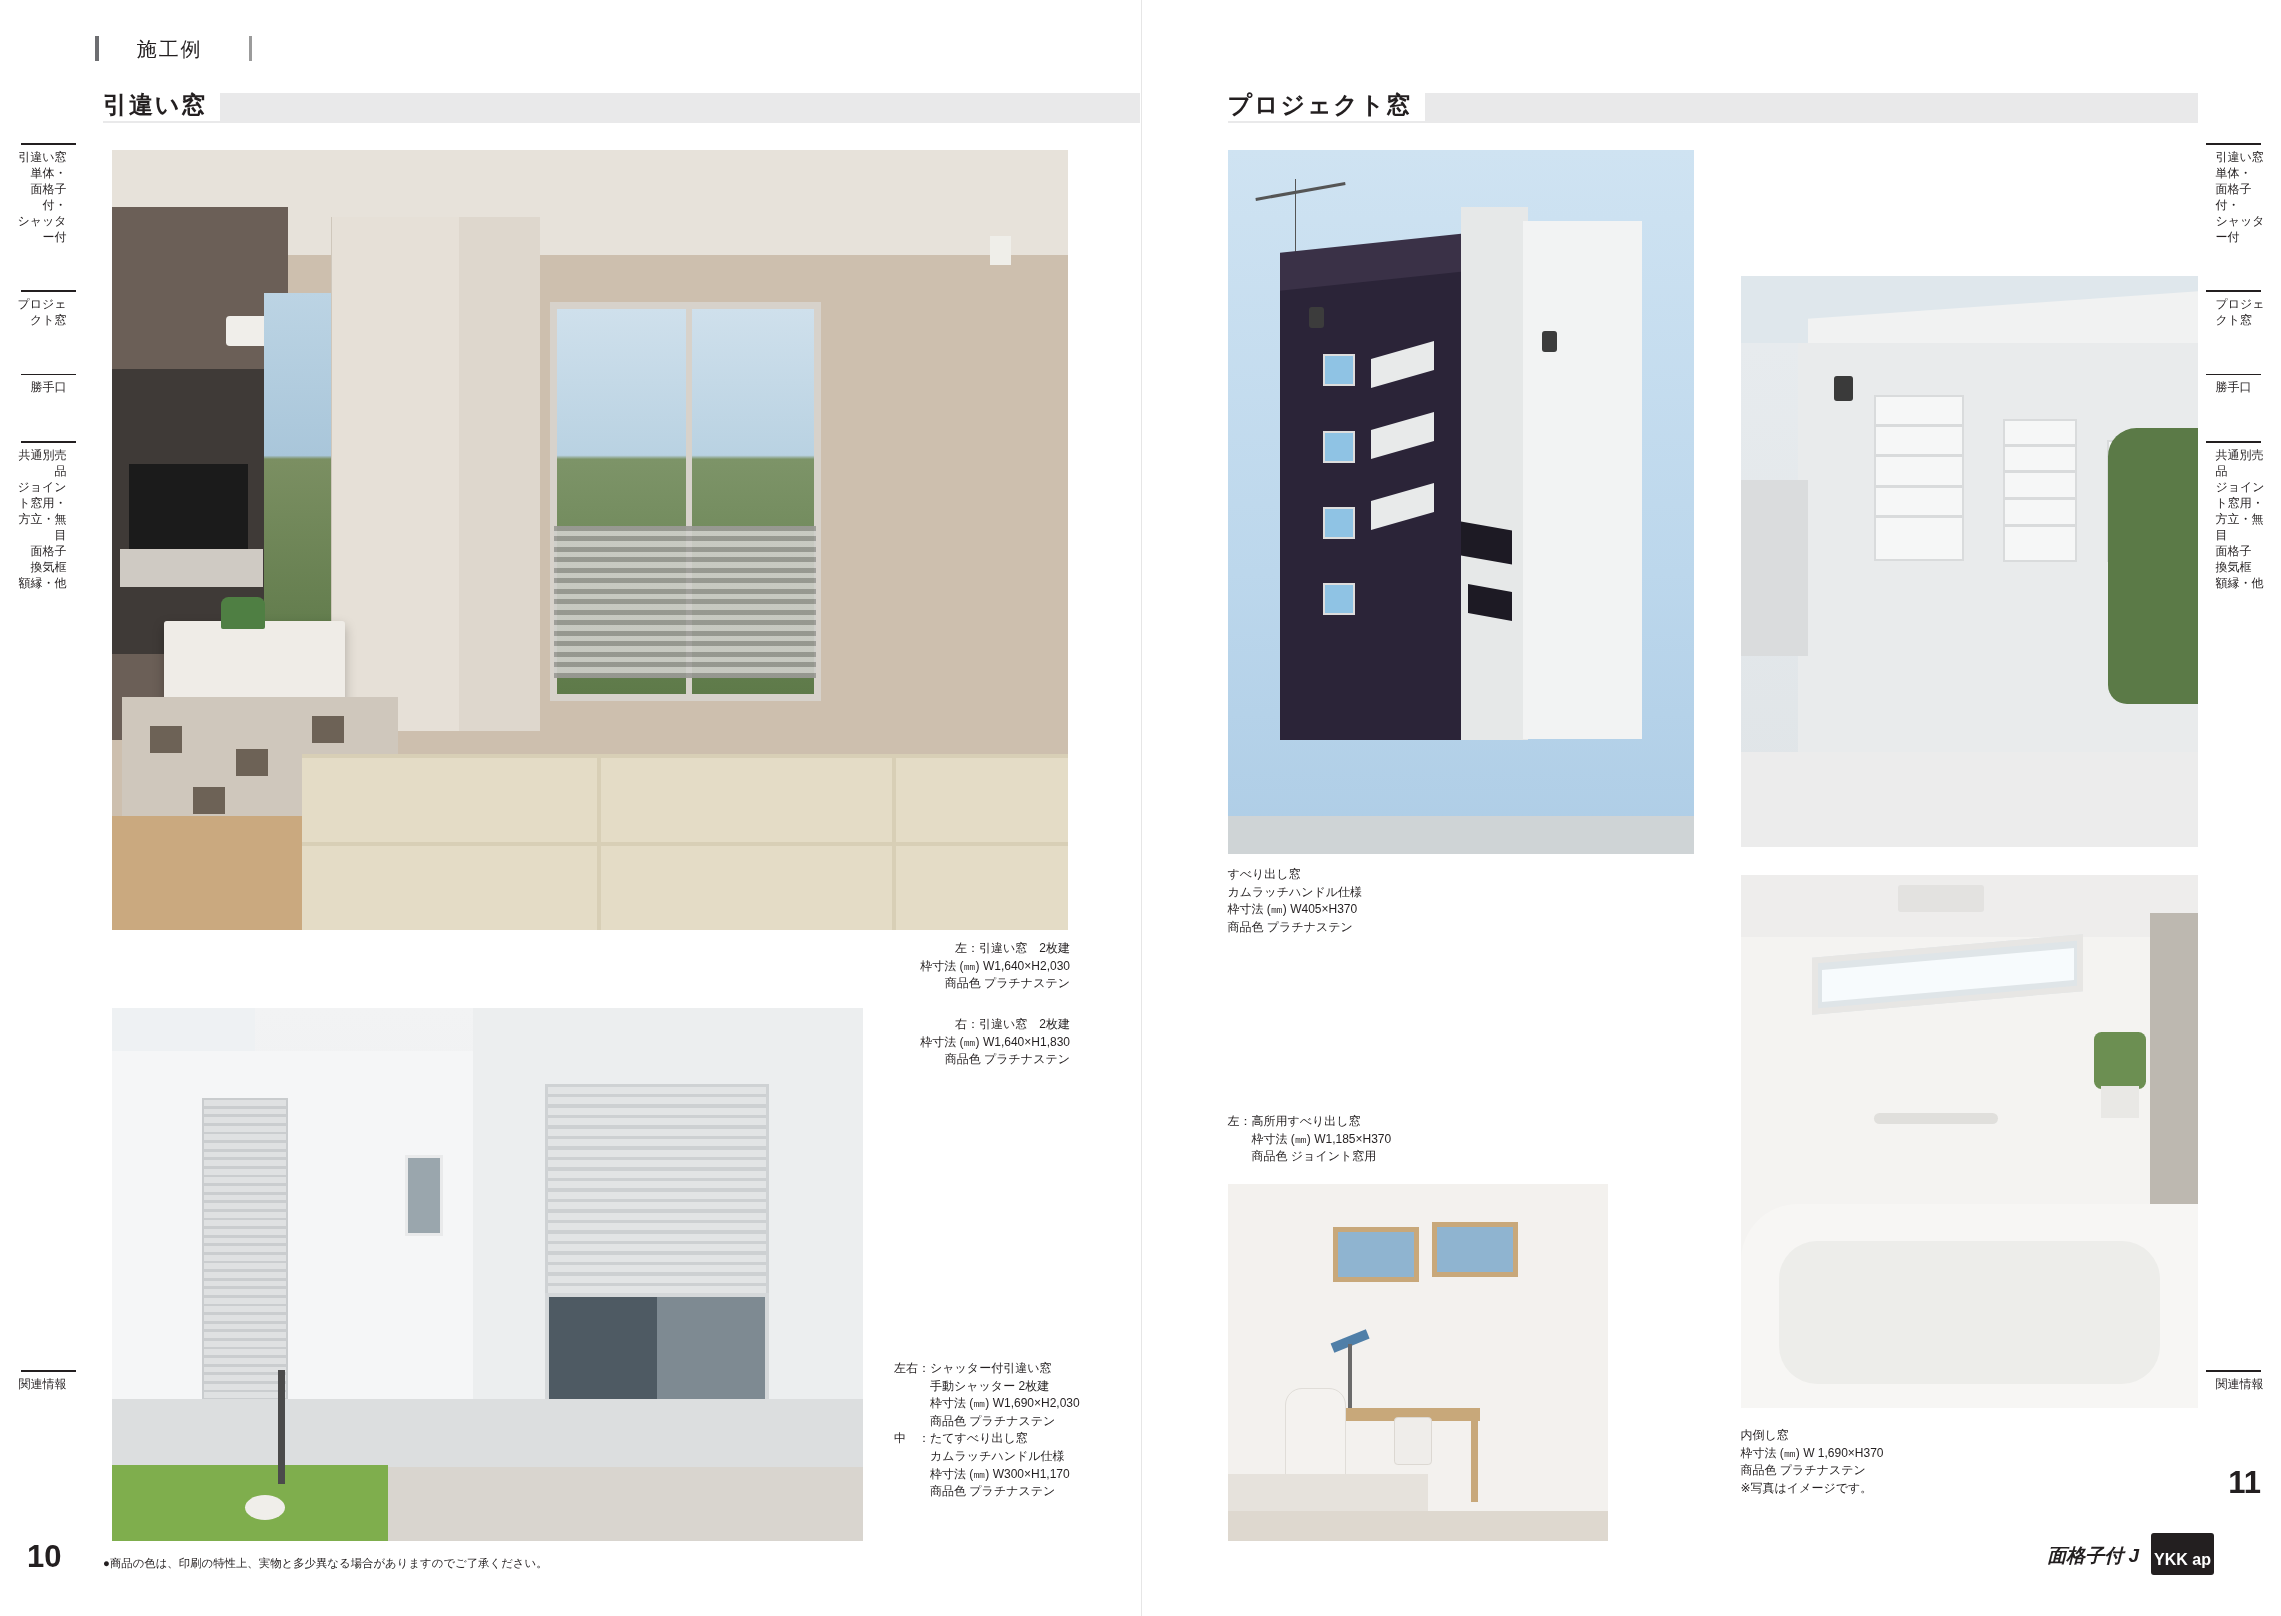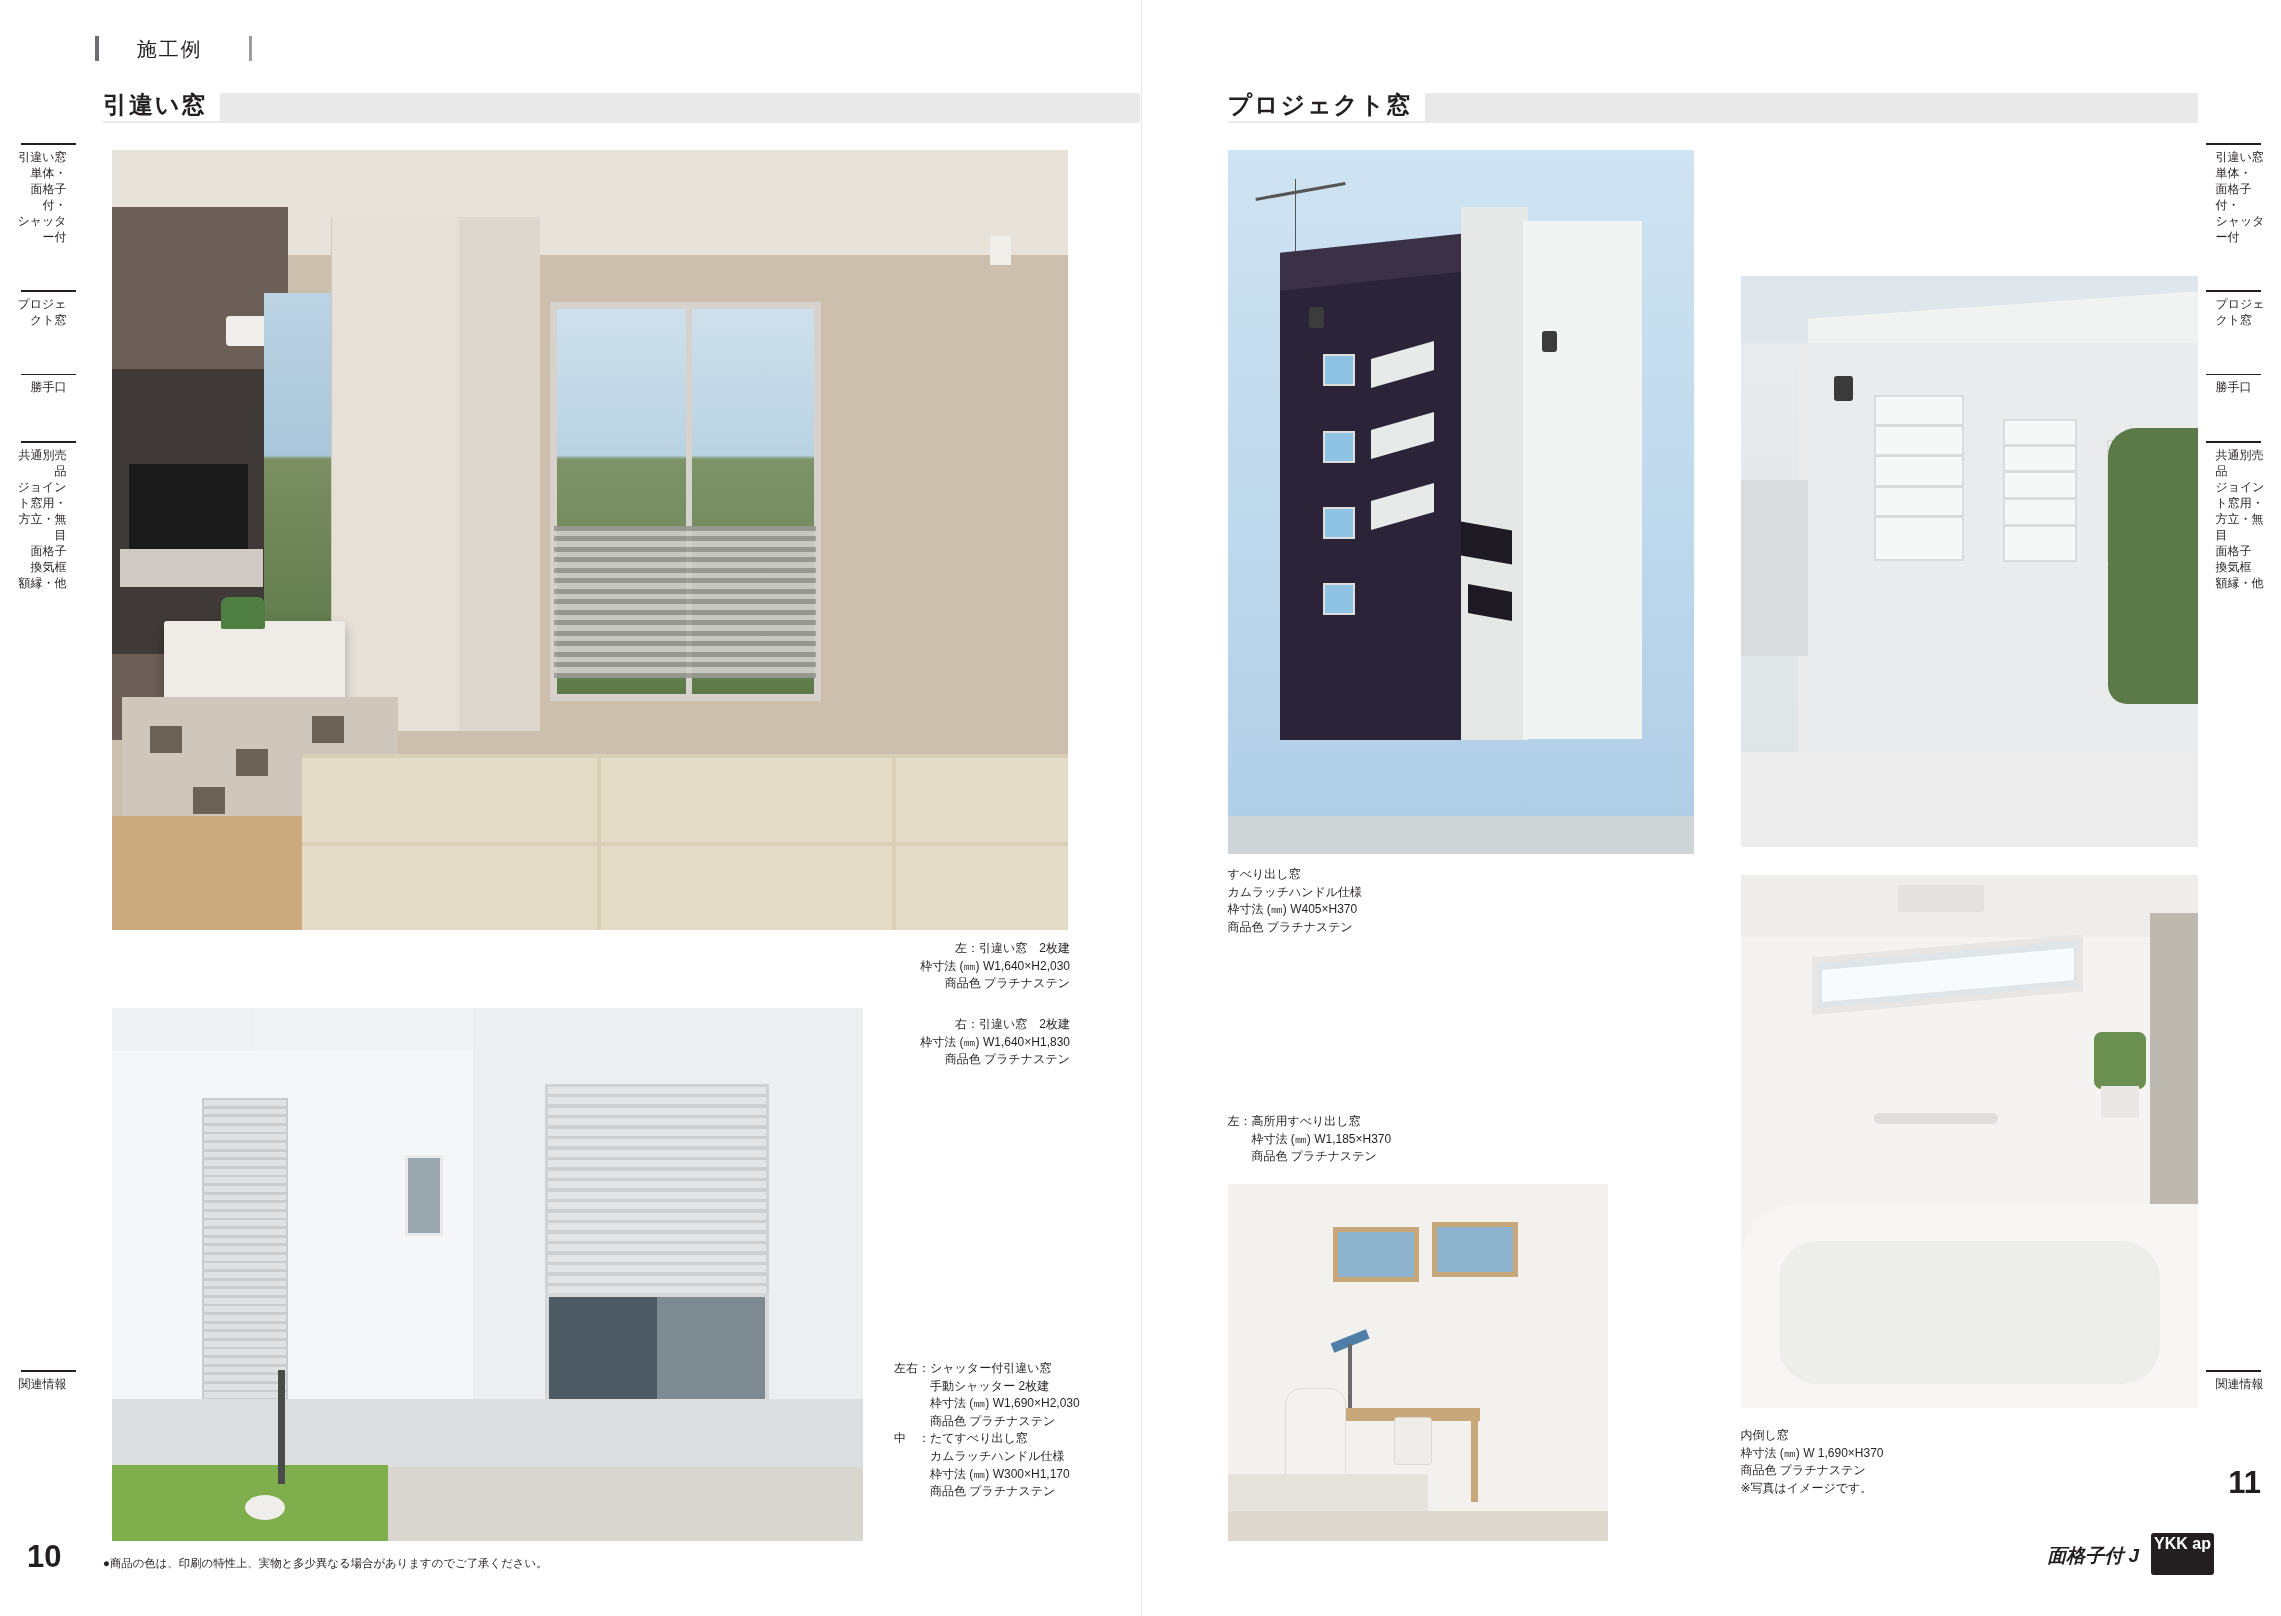--- a/index.html
+++ b/index.html
@@ -29,21 +29,21 @@
 
   
   .ph{position:absolute;overflow:hidden;background:#d9d9d9;}
   .cap{position:absolute;font-size:12px;line-height:17.6px;color:#231f20;white-space:pre-line;}
   .cap.r{text-align:right;}
 
   
   .footnote{position:absolute;font-size:11.4px;color:#231f20;}
   .pageno{position:absolute;font-size:31px;font-weight:bold;color:#231f20;}
   .brand{position:absolute;font-size:19px;font-weight:bold;font-style:italic;color:#231f20;}
-  .ykk{position:absolute;width:63px;height:42px;background:#231f20;color:#fff;border-radius:2.9px;font-size:16px;font-weight:bold;line-height:19px;text-align:center;padding-top:1px;box-sizing:border-box;}
+  .ykk{position:absolute;width:63px;height:42px;background:#231f20;color:#fff;border-radius:2.9px;font-size:16px;font-weight:bold;line-height:19px;text-align:center;padding-top:17px;box-sizing:border-box;}
 
   
   
   .p1{background:linear-gradient(#cdbfae,#cdbfae);}
   .p1 .ceiling{position:absolute;left:0;top:0;width:100%;height:105px;background:#e7e2da;}
   .p1 .wall-l{position:absolute;left:0;top:57px;width:176px;height:533px;background:#6b5f57;}
   .p1 .tvwall{position:absolute;left:0;top:219px;width:176px;height:285px;background:#3f3a37;}
   .p1 .tv{position:absolute;left:17px;top:314px;width:119px;height:86px;background:#1b1b1b;}
   .p1 .tvstand{position:absolute;left:7.6px;top:399px;width:143px;height:38px;background:#cfcac3;}
   .p1 .table{position:absolute;left:52px;top:471px;width:181px;height:90px;background:#efece7;border-radius:2.9px;box-shadow:0 5.7px 11.4px rgba(0,0,0,.25);}
@@ -338,21 +338,21 @@
           <i style="top:65px"></i>
           <i style="top:88px"></i>
         </div>
       <div class="heater"></div>
       <div class="bush"></div>
       <div class="base4"></div>
     </div>
 
     <div class="cap" style="left:86px;top:1113px;width:314px;">左：高所用すべり出し窓
 　　枠寸法 (㎜) W1,185×H370
-　　商品色 プラチナステン</div>
+　　商品色 ジョイント窓用</div>
 
     <div class="ph p5" style="left:86px;top:1184px;width:380px;height:357px;">
       <div class="wall"></div>
       <div class="hw" style="left:105px;top:43px;width:86px;height:55px;"></div>
       <div class="hw" style="left:204px;top:38px;width:86px;height:55px;"></div>
       <div class="lamp5"></div>
         <div class="lamp5b"></div>
       <div class="desk"></div>
       <div class="leg" style="left:95px"></div>
       <div class="leg" style="left:243px"></div>

